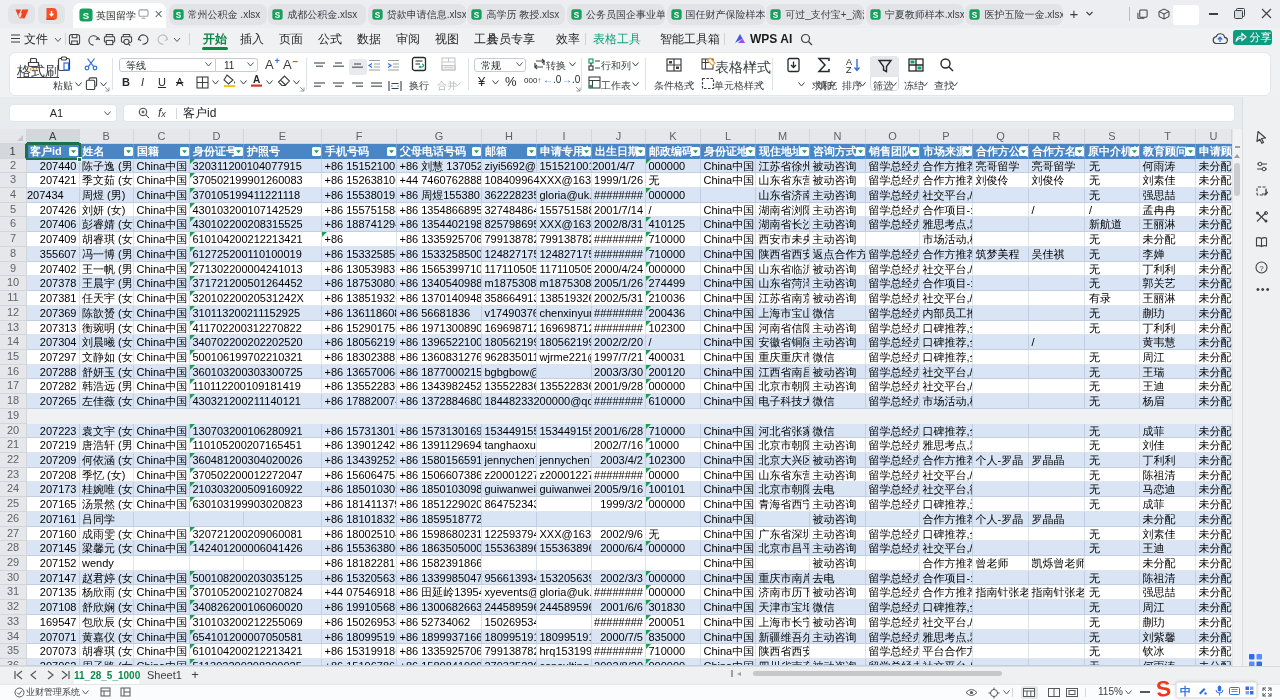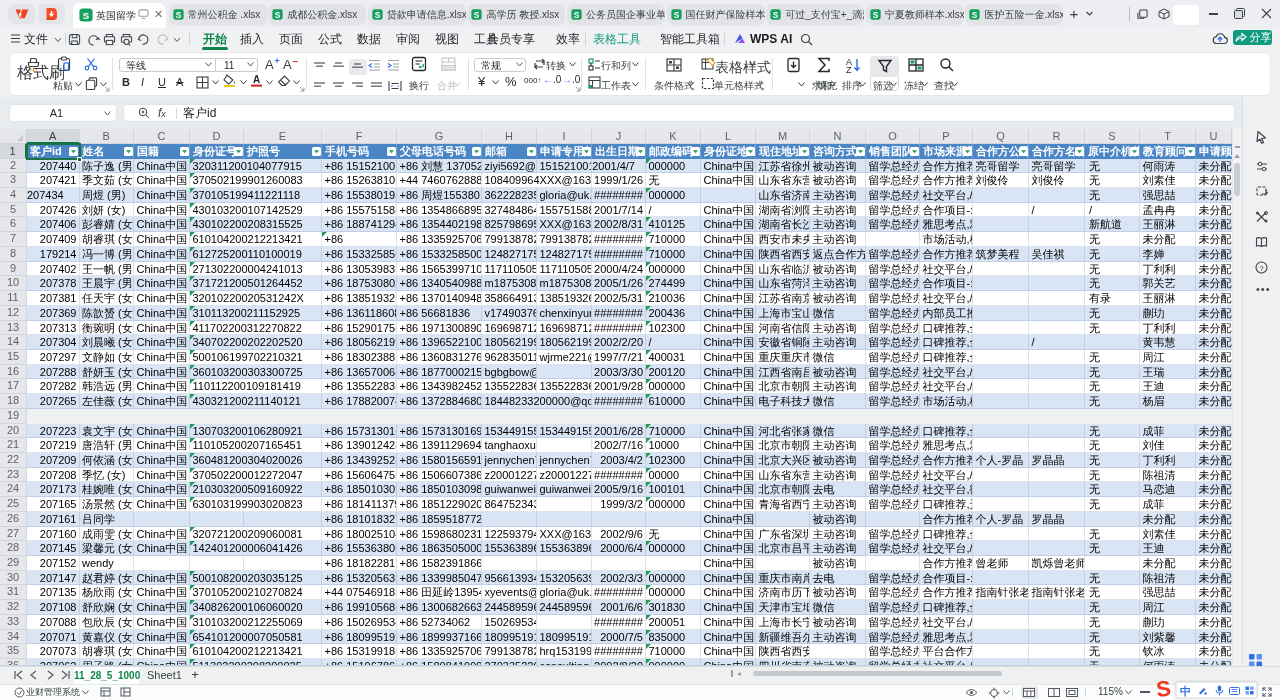--- a/index.html
+++ b/index.html
@@ -227,21 +227,21 @@
     <span style="font-size:11px;color:#fff;">分享</span>
   </div>
 <div class="abs" style="left:9px;top:52px;width:1262px;height:44px;background:#fff;border-radius:6px;border:1px solid #e4e7e9;"></div>
 <div class="abs" style="left:25px;top:57px;">
     <svg width="16" height="16" viewBox="0 0 16 16">
       <path d="M5.5 5.5 V2.5 Q5.5 1.5 6.5 1.5 H10.5 Q11.5 1.5 11.5 2.5 V5.5" fill="none" stroke="#3c4043" stroke-width="1.2"></path>
       <path d="M3.5 5.5 H13.5 V8 Q13.5 9.5 12 9.5 H5 Q3.5 9.5 3.5 8 Z" fill="none" stroke="#3c4043" stroke-width="1.2"></path>
       <path d="M5.5 11 V13.5 M8.5 11 V14.5 M11.5 11 V13.5" stroke="#e8a33d" stroke-width="1.5"></path>
     </svg>
   </div>
-<div class="abs" style="left:17.0px;top:63px;width:44px;font-size:16px;color:#3c4043;white-space:nowrap;">格式刷</div>
+<div class="abs" style="left:17.0px;top:63px;width:44px;font-size:14px;color:#3c4043;white-space:nowrap;text-decoration:underline;">格式刷</div>
 <div class="abs" style="left:56px;top:56px;">
     <svg width="16" height="16" viewBox="0 0 16 16">
       <rect x="2.5" y="2.5" width="11" height="12" rx="1.5" fill="none" stroke="#3c4043" stroke-width="1.2"></rect>
       <rect x="5.5" y="1" width="5" height="3" rx="1" fill="#fff" stroke="#3c4043" stroke-width="1.2"></rect>
       <rect x="8" y="7" width="4.5" height="7" fill="#fff" stroke="#2f6fe4" stroke-width="1.2"></rect>
     </svg>
   </div>
 <div class="abs" style="left:53.0px;top:78.5px;width:34px;font-size:10px;color:#3c4043;white-space:nowrap;">粘贴</div>
 <div class="abs" style="left:75.0px;top:82.0px;">
     <svg width="7" height="5" viewBox="0 0 7 5">
@@ -953,21 +953,21 @@
       <div class="cell" style="left:783.0px;top:0;width:56.0px;height:14.72px;line-height:14.72px;border-right:1px solid rgba(150,165,185,0.30);padding-left:2.5px;">主动咨询</div>
       <div class="cell" style="left:839.0px;top:0;width:54.0px;height:14.72px;line-height:14.72px;border-right:1px solid rgba(150,165,185,0.30);padding-left:2.5px;"></div>
       <div class="cell" style="left:893.0px;top:0;width:53.0px;height:14.72px;line-height:14.72px;border-right:1px solid rgba(150,165,185,0.30);padding-left:2.5px;">市场活动,机构</div>
       <div class="cell" style="left:946.0px;top:0;width:56.0px;height:14.72px;line-height:14.72px;border-right:1px solid rgba(150,165,185,0.30);padding-left:2.5px;"></div>
       <div class="cell" style="left:1002.0px;top:0;width:56.0px;height:14.72px;line-height:14.72px;border-right:1px solid rgba(150,165,185,0.30);padding-left:2.5px;"></div>
       <div class="cell" style="left:1058.0px;top:0;width:55.0px;height:14.72px;line-height:14.72px;border-right:1px solid rgba(150,165,185,0.30);padding-left:4.0px;">无</div>
       <div class="cell" style="left:1113.0px;top:0;width:56.0px;height:14.72px;line-height:14.72px;border-right:1px solid rgba(150,165,185,0.30);padding-left:2.5px;">未分配</div>
       <div class="cell" style="left:1169.0px;top:0;width:48.0px;height:14.72px;line-height:14.72px;border-right:1px solid rgba(150,165,185,0.30);padding-left:2.5px;">未分配</div>
     </div>
     <div style="position:absolute;left:27px;top:246.92px;width:1205px;height:14.72px;background:#d9e5f4;border-bottom:1px solid rgba(120,145,175,0.25);overflow:hidden;">
-      <div class="cell" style="left:0.0px;top:0;width:52.5px;height:14.72px;line-height:14.72px;border-right:1px solid rgba(120,145,175,0.25);text-align:right;padding-right:2px;">179214</div>
+      <div class="cell" style="left:0.0px;top:0;width:52.5px;height:14.72px;line-height:14.72px;border-right:1px solid rgba(120,145,175,0.25);text-align:right;padding-right:2px;">355607</div>
       <div class="cell" style="left:52.5px;top:0;width:54.5px;height:14.72px;line-height:14.72px;border-right:1px solid rgba(120,145,175,0.25);padding-left:2.5px;">冯一博 (男)</div>
       <div class="cell" style="left:107.0px;top:0;width:56.0px;height:14.72px;line-height:14.72px;border-right:1px solid rgba(120,145,175,0.25);padding-left:2.5px;">China中国</div>
       <div class="cell" style="left:163.0px;top:0;width:132.0px;height:14.72px;line-height:14.72px;border-right:1px solid rgba(120,145,175,0.25);padding-left:2.5px;"><svg style="position:absolute;left:0;top:0;" width="5" height="5" viewBox="0 0 5 5">
           <path d="M0 0 L5 0 L0 5 Z" fill="#1f9d55"></path>
         </svg>612725200110100019</div>
       <div class="cell" style="left:295.0px;top:0;width:75.0px;height:14.72px;line-height:14.72px;border-right:1px solid rgba(120,145,175,0.25);padding-left:2.5px;">+86 15332585666</div>
       <div class="cell" style="left:370.0px;top:0;width:85.0px;height:14.72px;line-height:14.72px;border-right:1px solid rgba(120,145,175,0.25);padding-left:2.5px;">+86 15332585000</div>
       <div class="cell" style="left:455.0px;top:0;width:55.0px;height:14.72px;line-height:14.72px;border-right:1px solid rgba(120,145,175,0.25);padding-left:2.5px;">124827175</div>
       <div class="cell" style="left:510.0px;top:0;width:55.0px;height:14.72px;line-height:14.72px;border-right:1px solid rgba(120,145,175,0.25);padding-left:2.5px;">124827175</div>
       <div class="cell" style="left:565.0px;top:0;width:54.0px;height:14.72px;line-height:14.72px;border-right:1px solid rgba(120,145,175,0.25);text-align:right;padding-right:2px;">########</div>
@@ -1590,21 +1590,21 @@
       <div class="cell" style="left:783.0px;top:0;width:56.0px;height:14.72px;line-height:14.72px;border-right:1px solid rgba(120,145,175,0.25);padding-left:2.5px;">微信</div>
       <div class="cell" style="left:839.0px;top:0;width:54.0px;height:14.72px;line-height:14.72px;border-right:1px solid rgba(120,145,175,0.25);padding-left:2.5px;">留学总经办</div>
       <div class="cell" style="left:893.0px;top:0;width:53.0px;height:14.72px;line-height:14.72px;border-right:1px solid rgba(120,145,175,0.25);padding-left:2.5px;">口碑推荐,全部</div>
       <div class="cell" style="left:946.0px;top:0;width:56.0px;height:14.72px;line-height:14.72px;border-right:1px solid rgba(120,145,175,0.25);padding-left:2.5px;"></div>
       <div class="cell" style="left:1002.0px;top:0;width:56.0px;height:14.72px;line-height:14.72px;border-right:1px solid rgba(120,145,175,0.25);padding-left:2.5px;"></div>
       <div class="cell" style="left:1058.0px;top:0;width:55.0px;height:14.72px;line-height:14.72px;border-right:1px solid rgba(120,145,175,0.25);padding-left:4.0px;">无</div>
       <div class="cell" style="left:1113.0px;top:0;width:56.0px;height:14.72px;line-height:14.72px;border-right:1px solid rgba(120,145,175,0.25);padding-left:2.5px;">周江</div>
       <div class="cell" style="left:1169.0px;top:0;width:48.0px;height:14.72px;line-height:14.72px;border-right:1px solid rgba(120,145,175,0.25);padding-left:2.5px;">未分配</div>
     </div>
     <div style="position:absolute;left:27px;top:614.92px;width:1205px;height:14.72px;background:#ffffff;border-bottom:1px solid rgba(150,165,185,0.30);overflow:hidden;">
-      <div class="cell" style="left:0.0px;top:0;width:52.5px;height:14.72px;line-height:14.72px;border-right:1px solid rgba(150,165,185,0.30);text-align:right;padding-right:2px;">207088</div>
+      <div class="cell" style="left:0.0px;top:0;width:52.5px;height:14.72px;line-height:14.72px;border-right:1px solid rgba(150,165,185,0.30);text-align:right;padding-right:2px;">169547</div>
       <div class="cell" style="left:52.5px;top:0;width:54.5px;height:14.72px;line-height:14.72px;border-right:1px solid rgba(150,165,185,0.30);padding-left:2.5px;">包欣辰 (女)</div>
       <div class="cell" style="left:107.0px;top:0;width:56.0px;height:14.72px;line-height:14.72px;border-right:1px solid rgba(150,165,185,0.30);padding-left:2.5px;">China中国</div>
       <div class="cell" style="left:163.0px;top:0;width:132.0px;height:14.72px;line-height:14.72px;border-right:1px solid rgba(150,165,185,0.30);padding-left:2.5px;"><svg style="position:absolute;left:0;top:0;" width="5" height="5" viewBox="0 0 5 5">
           <path d="M0 0 L5 0 L0 5 Z" fill="#1f9d55"></path>
         </svg>310103200212255069</div>
       <div class="cell" style="left:295.0px;top:0;width:75.0px;height:14.72px;line-height:14.72px;border-right:1px solid rgba(150,165,185,0.30);padding-left:2.5px;">+86 15026953444</div>
       <div class="cell" style="left:370.0px;top:0;width:85.0px;height:14.72px;line-height:14.72px;border-right:1px solid rgba(150,165,185,0.30);padding-left:2.5px;">+86 52734062</div>
       <div class="cell" style="left:455.0px;top:0;width:55.0px;height:14.72px;line-height:14.72px;border-right:1px solid rgba(150,165,185,0.30);padding-left:2.5px;">150269534</div>
       <div class="cell" style="left:510.0px;top:0;width:55.0px;height:14.72px;line-height:14.72px;border-right:1px solid rgba(150,165,185,0.30);padding-left:2.5px;"></div>
       <div class="cell" style="left:565.0px;top:0;width:54.0px;height:14.72px;line-height:14.72px;border-right:1px solid rgba(150,165,185,0.30);text-align:right;padding-right:2px;">########</div>

